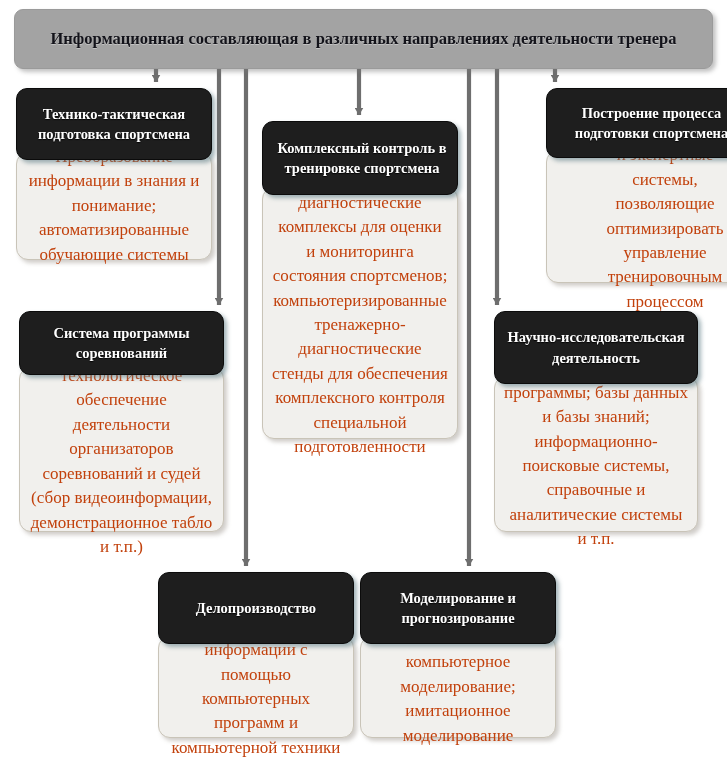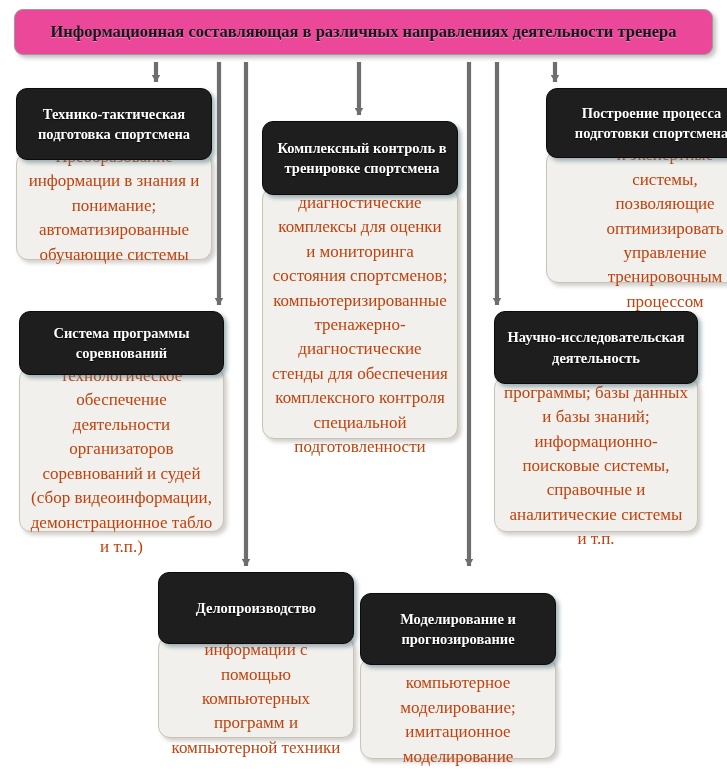--- a/index.html
+++ b/index.html
@@ -33,23 +33,23 @@
     height: 770px;
     z-index: 1;
   }
 
   
   .header-box {
     position: absolute;
     left: 14px;
     top: 9px;
     width: 699px;
-    height: 46px;
+    height: 60px;
     box-sizing: border-box;
-    background: #ec4899;
+    background: #a3a3a3;
     border: 1px solid #9a9a9a;
     border-radius: 9px;
     box-shadow: 3px 3px 4px rgba(120,120,120,0.45);
     display: flex;
     align-items: center;
     justify-content: center;
     z-index: 3;
   }
   .header-text {
     color: #13131a;
@@ -128,21 +128,21 @@
   #node-process .node-body  { height: 133px; padding-left: 36px; }
 
   #node-research    { left: 494px; top: 311px; width: 204px; }
   #node-research .node-title { height: 73px; }
   #node-research .node-body  { height: 156px; }
 
   #node-records     { left: 152px; top: 572px; width: 196px; padding-left: 6px; }
   #node-records .node-title { height: 72px; }
   #node-records .node-body  { height: 102px; }
 
-  #node-modeling    { left: 360px; top: 593px; width: 196px; }
+  #node-modeling    { left: 360px; top: 572px; width: 196px; }
   #node-modeling .node-title { height: 72px; }
   #node-modeling .node-body  { height: 102px; }
 
   
   #node-records .node-title { font-size: 14.5px; }
 </style>
 </head>
 <body>
 
 <div class="canvas">

